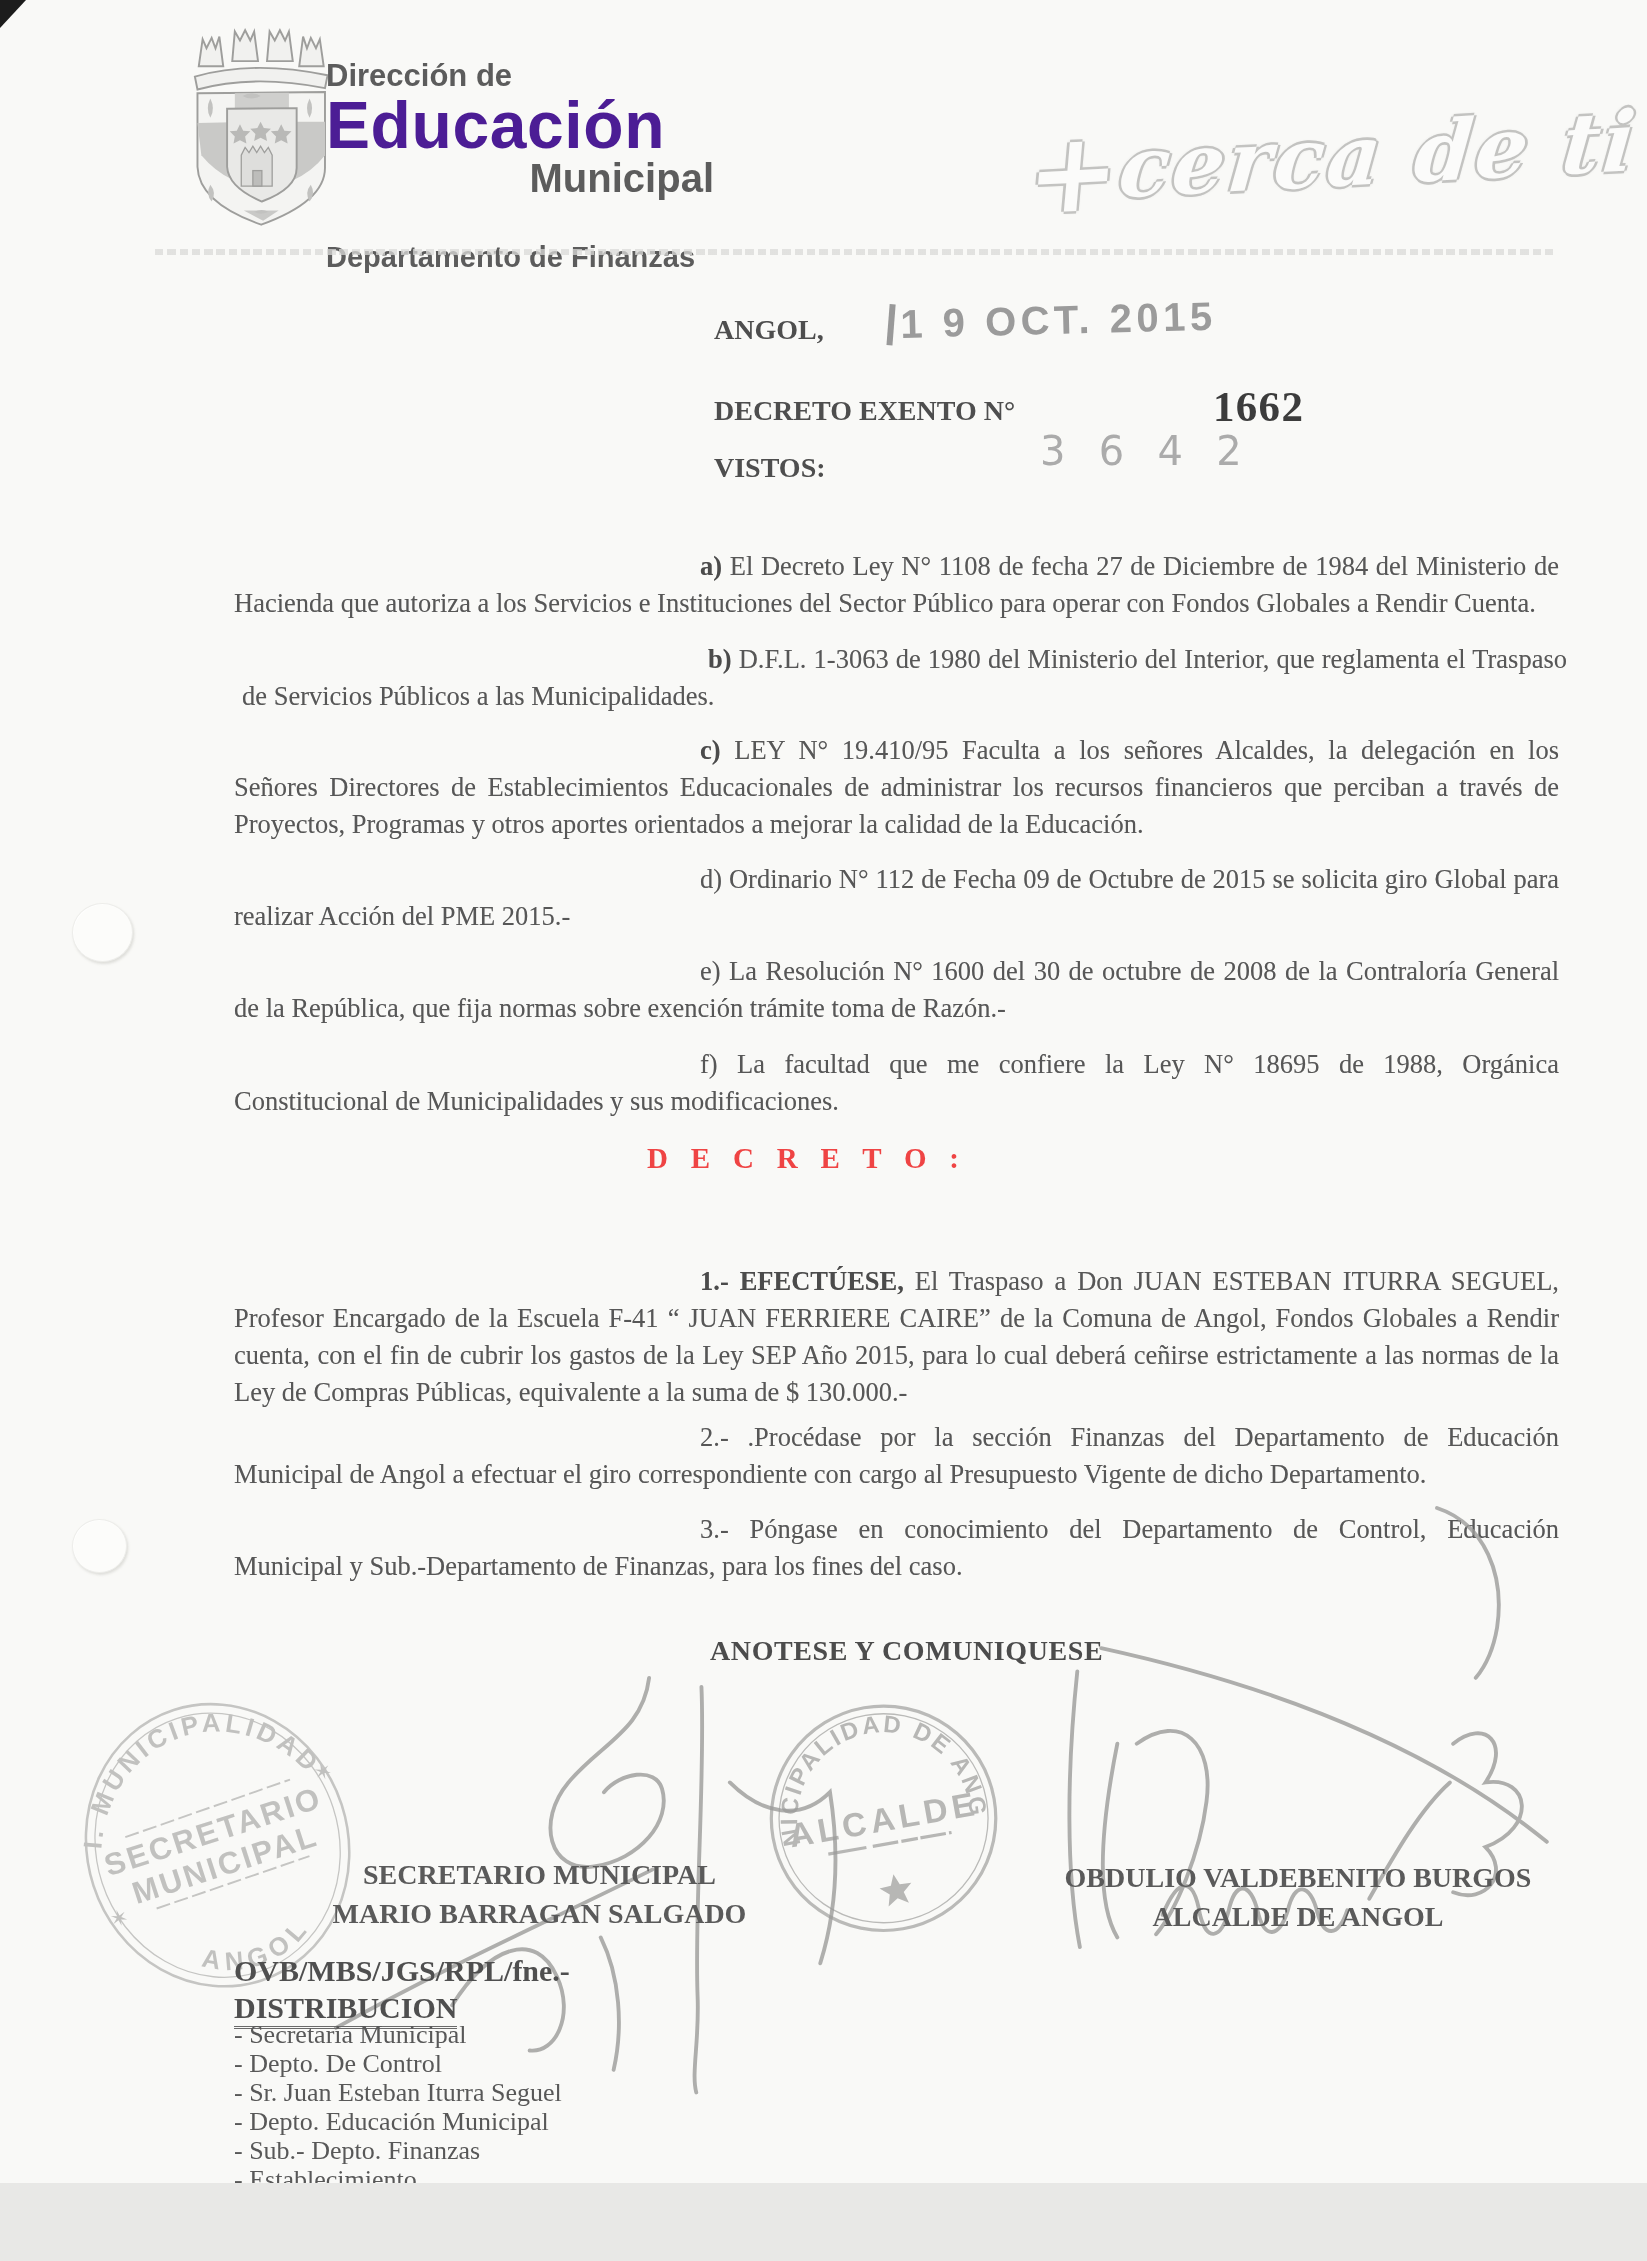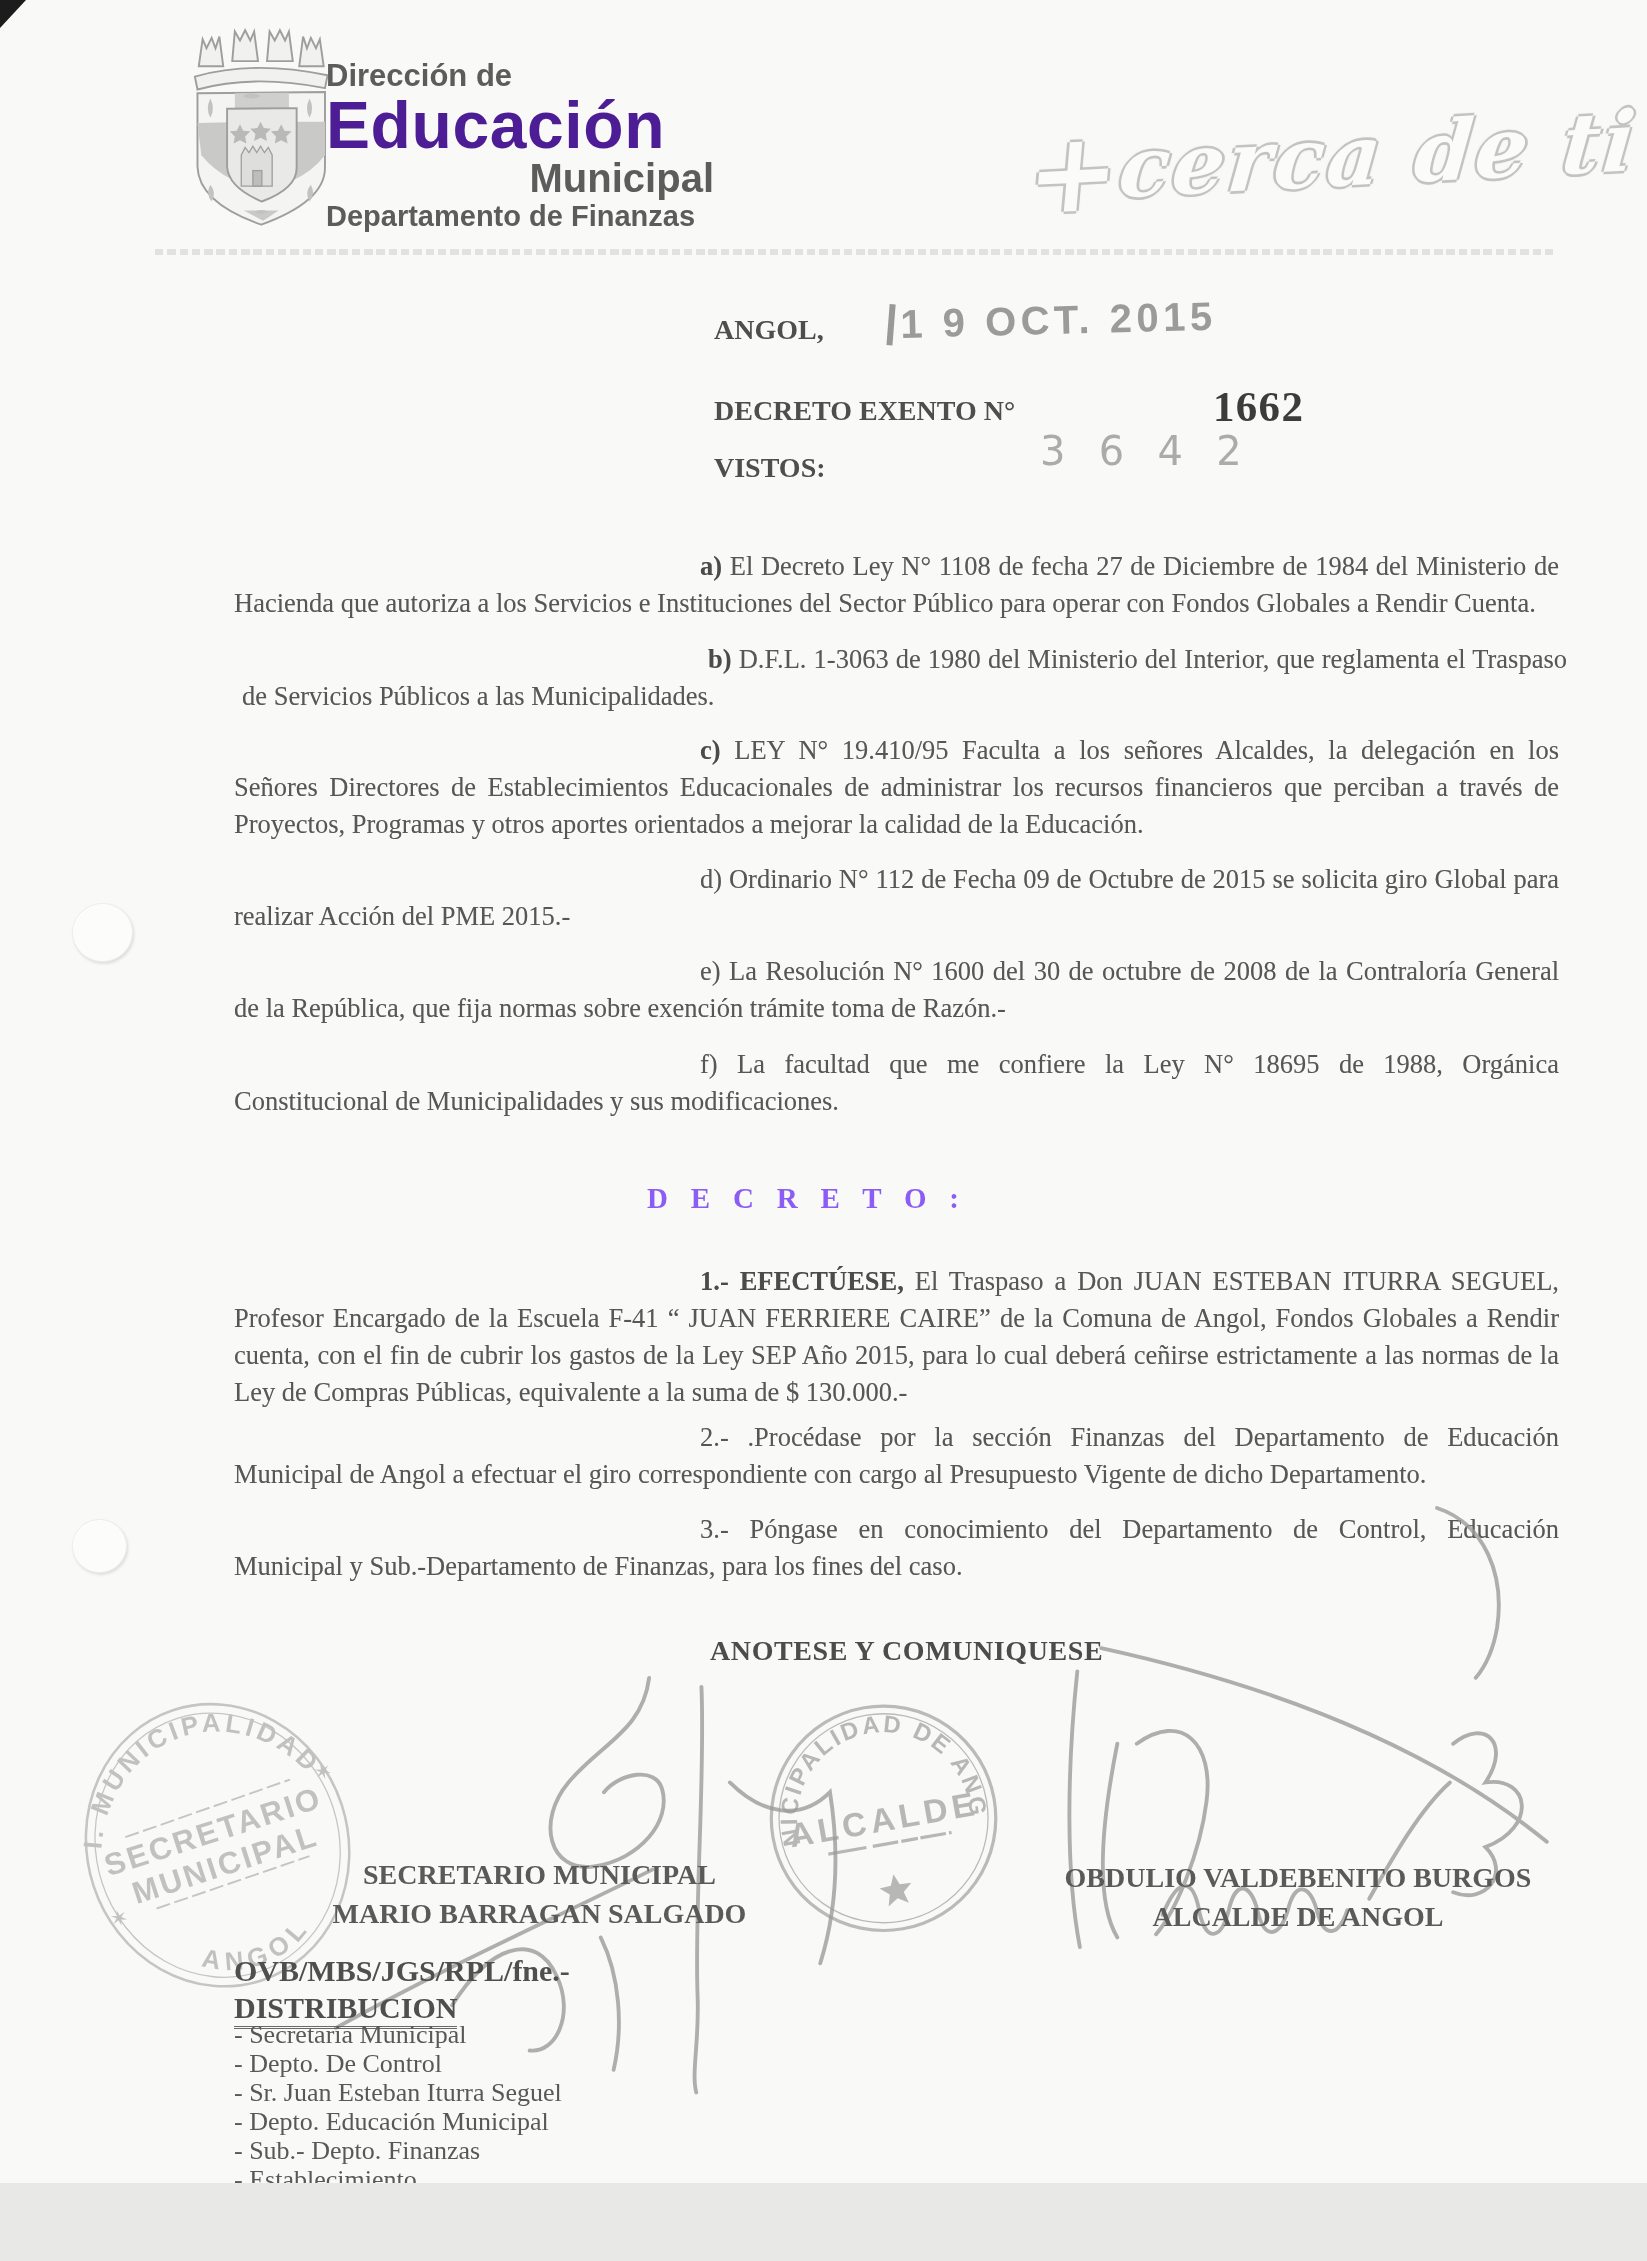--- a/index.html
+++ b/index.html
@@ -14,21 +14,21 @@
   .punch-hole{position:absolute;border-radius:50%;background:#fcfcfa;
     border:1.3px solid #ededea;box-shadow:1.3px 1.9px 2.6px rgba(190,190,185,.45), inset 0.6px 0.6px 1.3px #fff;}
   .hole-1{left:72px;top:903px;width:59px;height:57px;}
   .hole-2{left:72px;top:1519px;width:53px;height:52px;}
   
   .org-block{position:absolute;left:326px;top:59px;width:388px;
     font-family:"Liberation Sans", sans-serif;font-weight:bold;color:#5c5c5c;}
   .org-l1{font-size:31px;line-height:34px;}
   .org-l2{font-size:66px;line-height:65px;letter-spacing:0.6px;color:#4c1d95;}
   .org-l3{font-size:40px;line-height:41px;text-align:right;}
-  .org-l4{font-size:29px;line-height:35px;letter-spacing:0px;}
+  .org-l4{font-size:29px;line-height:35px;letter-spacing:0px;margin-top:41px;}
   .slogan{position:absolute;left:1027px;top:97px;width:517px;
     transform:rotate(-3deg) skewX(-8deg);
     font-family:"DejaVu Serif", serif;font-style:italic;font-weight:bold;
     color:#fbfbfa;
     text-shadow:-2.6px 0 #c3c3c1,2.6px 0 #c3c3c1,0 -2.6px #c3c3c1,0 2.6px #c3c3c1,0 0 3.9px #b9b9b7;
     white-space:nowrap;}
   .slogan .plus{font-size:110px;vertical-align:-11.6px;font-style:normal;}
   .slogan .words{font-size:83px;letter-spacing:2.6px;}
   .header-divider{position:absolute;left:155px;top:249px;width:1402px;height:5.8px;
     background:repeating-linear-gradient(90deg,#dadad8 0 8.4px,transparent 8.4px 12.3px);
@@ -46,21 +46,21 @@
   .written-number{left:1213px;top:382px;font-size:43px;font-weight:bold;color:#3c3c3c;letter-spacing:1.3px;}
   .vistos-heading{left:714px;top:452px;font-size:28px;font-weight:bold;color:#4e4e4e;}
   
   .para{position:absolute;left:234px;width:1325px;font-size:26.5px;line-height:37px;
     text-align:justify;text-indent:466px;color:#575757;
     text-shadow:0 0 0.6px rgba(90,90,90,.3);}
   .para b{color:#4b4b4b;}
   .p-a{top:521px;} .p-b{top:614px;margin-left:8px;} .p-c{top:705px;} .p-d{top:834px;}
   .p-e{top:926px;} .p-f{top:1019px;}
   .decreto-heading{left:647px;top:1142px;font-size:29px;font-weight:bold;
-    letter-spacing:7.8px;color:#8b5cf6;margin-top:40px;}
+    letter-spacing:7.8px;color:#ef4444;}
   .p-1{top:1236px;} .p-2{top:1392px;} .p-3{top:1484px;}
   .closing{left:710px;top:1635px;font-size:28px;font-weight:bold;color:#4c4c4c;letter-spacing:0.6px;}
   
   .sig-name{position:absolute;text-align:center;font-weight:bold;color:#5a5a5a;
     font-size:28px;line-height:39px;}
   .sig-left{left:239px;top:1855px;width:601px;}
   .sig-right{left:1014px;top:1858px;width:568px;}
   .initials{left:234px;top:1954px;font-size:30px;font-weight:bold;color:#4f4f4f;}
   .distribution-heading{left:234px;top:1991px;font-size:30px;font-weight:bold;color:#4f4f4f;
     border-bottom:3.9px double #6a6a6a;padding-bottom:0.6px;}

